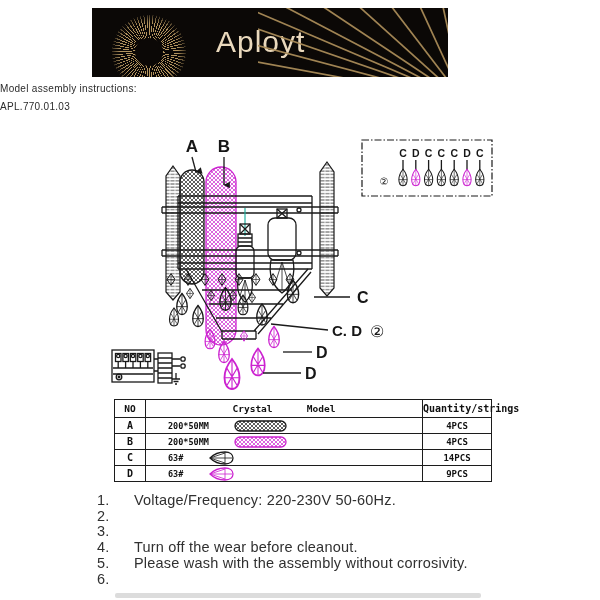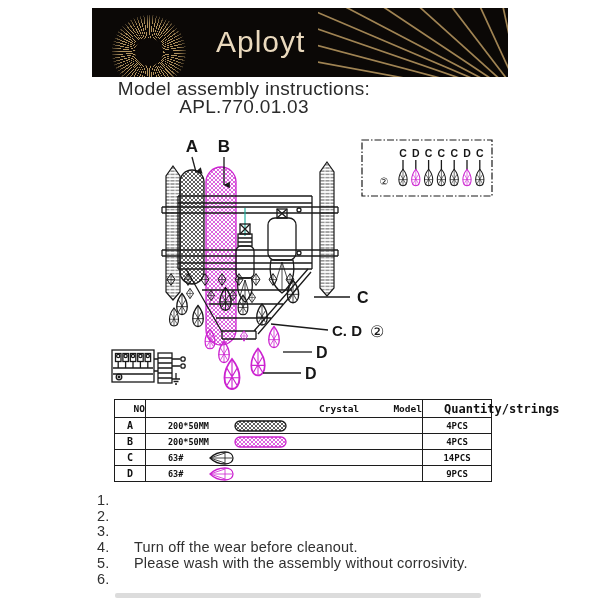--- a/index.html
+++ b/index.html
@@ -1,47 +1,47 @@
 <!DOCTYPE html>
 <html><head>
 <meta charset="utf-8">
 <style>
   html,body{margin:0;padding:0;}
   body{width:600px;height:600px;background:#ffffff;position:relative;overflow:hidden;
        font-family:"Liberation Sans",sans-serif;color:#222;}
 
   
-  .hdr{position:absolute;left:92px;top:8px;width:416px;height:69px;background:#0b0806;
+  .hdr{position:absolute;left:92px;top:8px;width:356px;height:69px;background:#0b0806;
        display:flex;align-items:center;overflow:hidden;}
   .logo{position:absolute;left:20px;top:7px;width:74px;height:74px;border-radius:50%;
         background:repeating-conic-gradient(#b3945f 0deg 1.7deg, rgba(0,0,0,0) 1.7deg 5.4deg);}
   .logo::before{content:"";position:absolute;inset:-2px;border-radius:50%;
         background:radial-gradient(circle, rgba(11,8,6,0) 52%, #0b0806 73%);}
   .logo::after{content:"";position:absolute;inset:23px;border-radius:50%;background:#0b0806;}
   .brand{position:absolute;left:124px;top:50%;transform:translateY(-54%);
          font-size:30px;font-weight:500;letter-spacing:1px;color:#ead9bd;}
   .fan{position:absolute;right:0;top:0;height:69px;width:190px;}
 
   
-  .title{position:absolute;left:0;top:80px;width:488px;text-align:center;
-         font-size:19px;color:#2b2b2b;letter-spacing:.3px;line-height:17.5px;}
+  .title{position:absolute;left:0;top:80px;width:488px;
+         font-size:10px;color:#2b2b2b;letter-spacing:.3px;line-height:17.5px;}
 
   
   .diagram{position:absolute;left:90px;top:126px;width:420px;height:270px;}
   .diagram text{font-family:"Liberation Sans",sans-serif;fill:#161616;}
   .lineink{stroke:#1a1a1a;stroke-width:1.3;fill:none;}
   .ink{color:#1a1a1a;}
   .mag{color:#cc22d0;}
 
   
   table.parts{position:absolute;left:114px;top:399px;width:377px;border-collapse:collapse;
         table-layout:fixed;font-family:"DejaVu Sans Mono",monospace;color:#111;}
   table.parts th,table.parts td{border:1.4px solid #1c1c1c;padding:0;font-weight:bold;}
-  table.parts th{height:17px;font-size:9.5px;text-align:right;margin-left:24px;}
-  table.parts th.qtyh{font-size:12px;padding-left:21px;}
+  table.parts th{height:17px;font-size:9.5px;text-align:center;margin-left:24px;}
+  table.parts th.qtyh{font-size:10px;}
   table.parts th.modelh{white-space:pre;}
   table.parts td{height:15px;font-size:9px;text-align:center;}
   table.parts td.no{font-size:10px;}
   .model-cell{display:flex;align-items:center;gap:25px;padding-left:22px;text-align:left;}
   .model-cell .size{font-size:8.5px;}
 
   
   .instr{position:absolute;left:97px;top:493px;width:430px;}
   .inst{display:flex;font-size:14.5px;line-height:15.7px;color:#303030;letter-spacing:.2px;}
   .inst .n{width:37px;flex:none;}
@@ -314,20 +314,21 @@
       </div>
         </td>
       <td>9PCS</td>
     </tr>
   </tbody>
 </table>
 
 <div class="instr">
   <div class="inst">
     <span class="n">1.</span>
+    <span>Voltage/Frequency: 220-230V 50-60Hz.</span>
   </div>
   <div class="inst">
     <span class="n">2.</span>
   </div>
   <div class="inst">
     <span class="n">3.</span>
   </div>
   <div class="inst">
     <span class="n">4.</span>
     <span>Turn off the wear before cleanout.</span>

